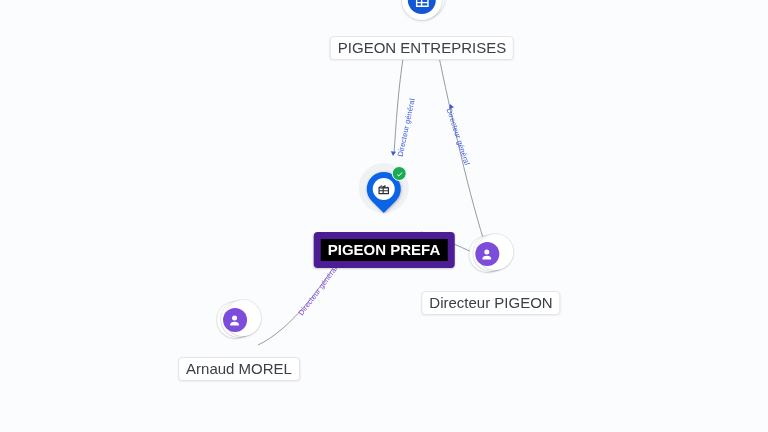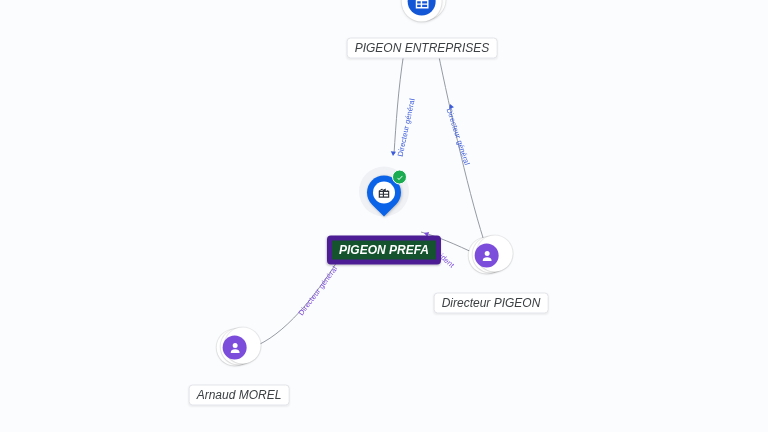--- a/index.html
+++ b/index.html
@@ -166,36 +166,35 @@
     z-index: 5;
   }
   .badge-check.company-pos { right: 1px; top: 1px; }
   .badge-check.pin-pos     { right: 4px; top: 4px; }
 
   
   .node-label {
     margin-top: 16px;
     padding: 3px 7px 4px 7px;
     border-radius: 4px;
-    font-size: 12px;
+    font-size: 15px;
     line-height: 1;
     white-space: nowrap;
-    font-style: italic;
   }
   .node-label.plain {
     background: #ffffff;
     color: #3c4043;
     border: 1px solid #e3e5ea;
     box-shadow: 0 1px 2px rgba(0,0,0,0.06);
   }
   .node-label.selected {
-    background: #14532d;
+    background: #000000;
     color: #ffffff;
     font-weight: bold;
-    border: 5px solid #4c1d95;
+    border: 7px solid #4c1d95;
     box-shadow: 0 1px 2px rgba(0,0,0,0.18);
   }
 
   
   .edge-label {
     position: absolute;
     font-size: 7.5px;
     letter-spacing: 0.1px;
     white-space: nowrap;
     transform-origin: left center;
@@ -273,21 +272,21 @@
       <div class="stack s3"></div>
       <div class="core">
         <svg width="15" height="15" viewBox="0 0 24 24" aria-hidden="true">
           <path fill="#ffffff" d="M12 12a4 4 0 100-8 4 4 0 000 8zm0 2c-4.2 0-7 2.2-7 4.2V20h14v-1.8c0-2-2.8-4.2-7-4.2z"></path>
         </svg>
       </div>
     </div>
     <div class="node-label plain">Directeur PIGEON</div>
   </div>
 
-  <div class="node" style="left:239px; top:366px;">
+  <div class="node" style="left:239px; top:340px;">
     <div class="person-disc">
       <div class="stack s1"></div>
       <div class="stack s2"></div>
       <div class="stack s3"></div>
       <div class="core">
         <svg width="15" height="15" viewBox="0 0 24 24" aria-hidden="true">
           <path fill="#ffffff" d="M12 12a4 4 0 100-8 4 4 0 000 8zm0 2c-4.2 0-7 2.2-7 4.2V20h14v-1.8c0-2-2.8-4.2-7-4.2z"></path>
         </svg>
       </div>
     </div>

